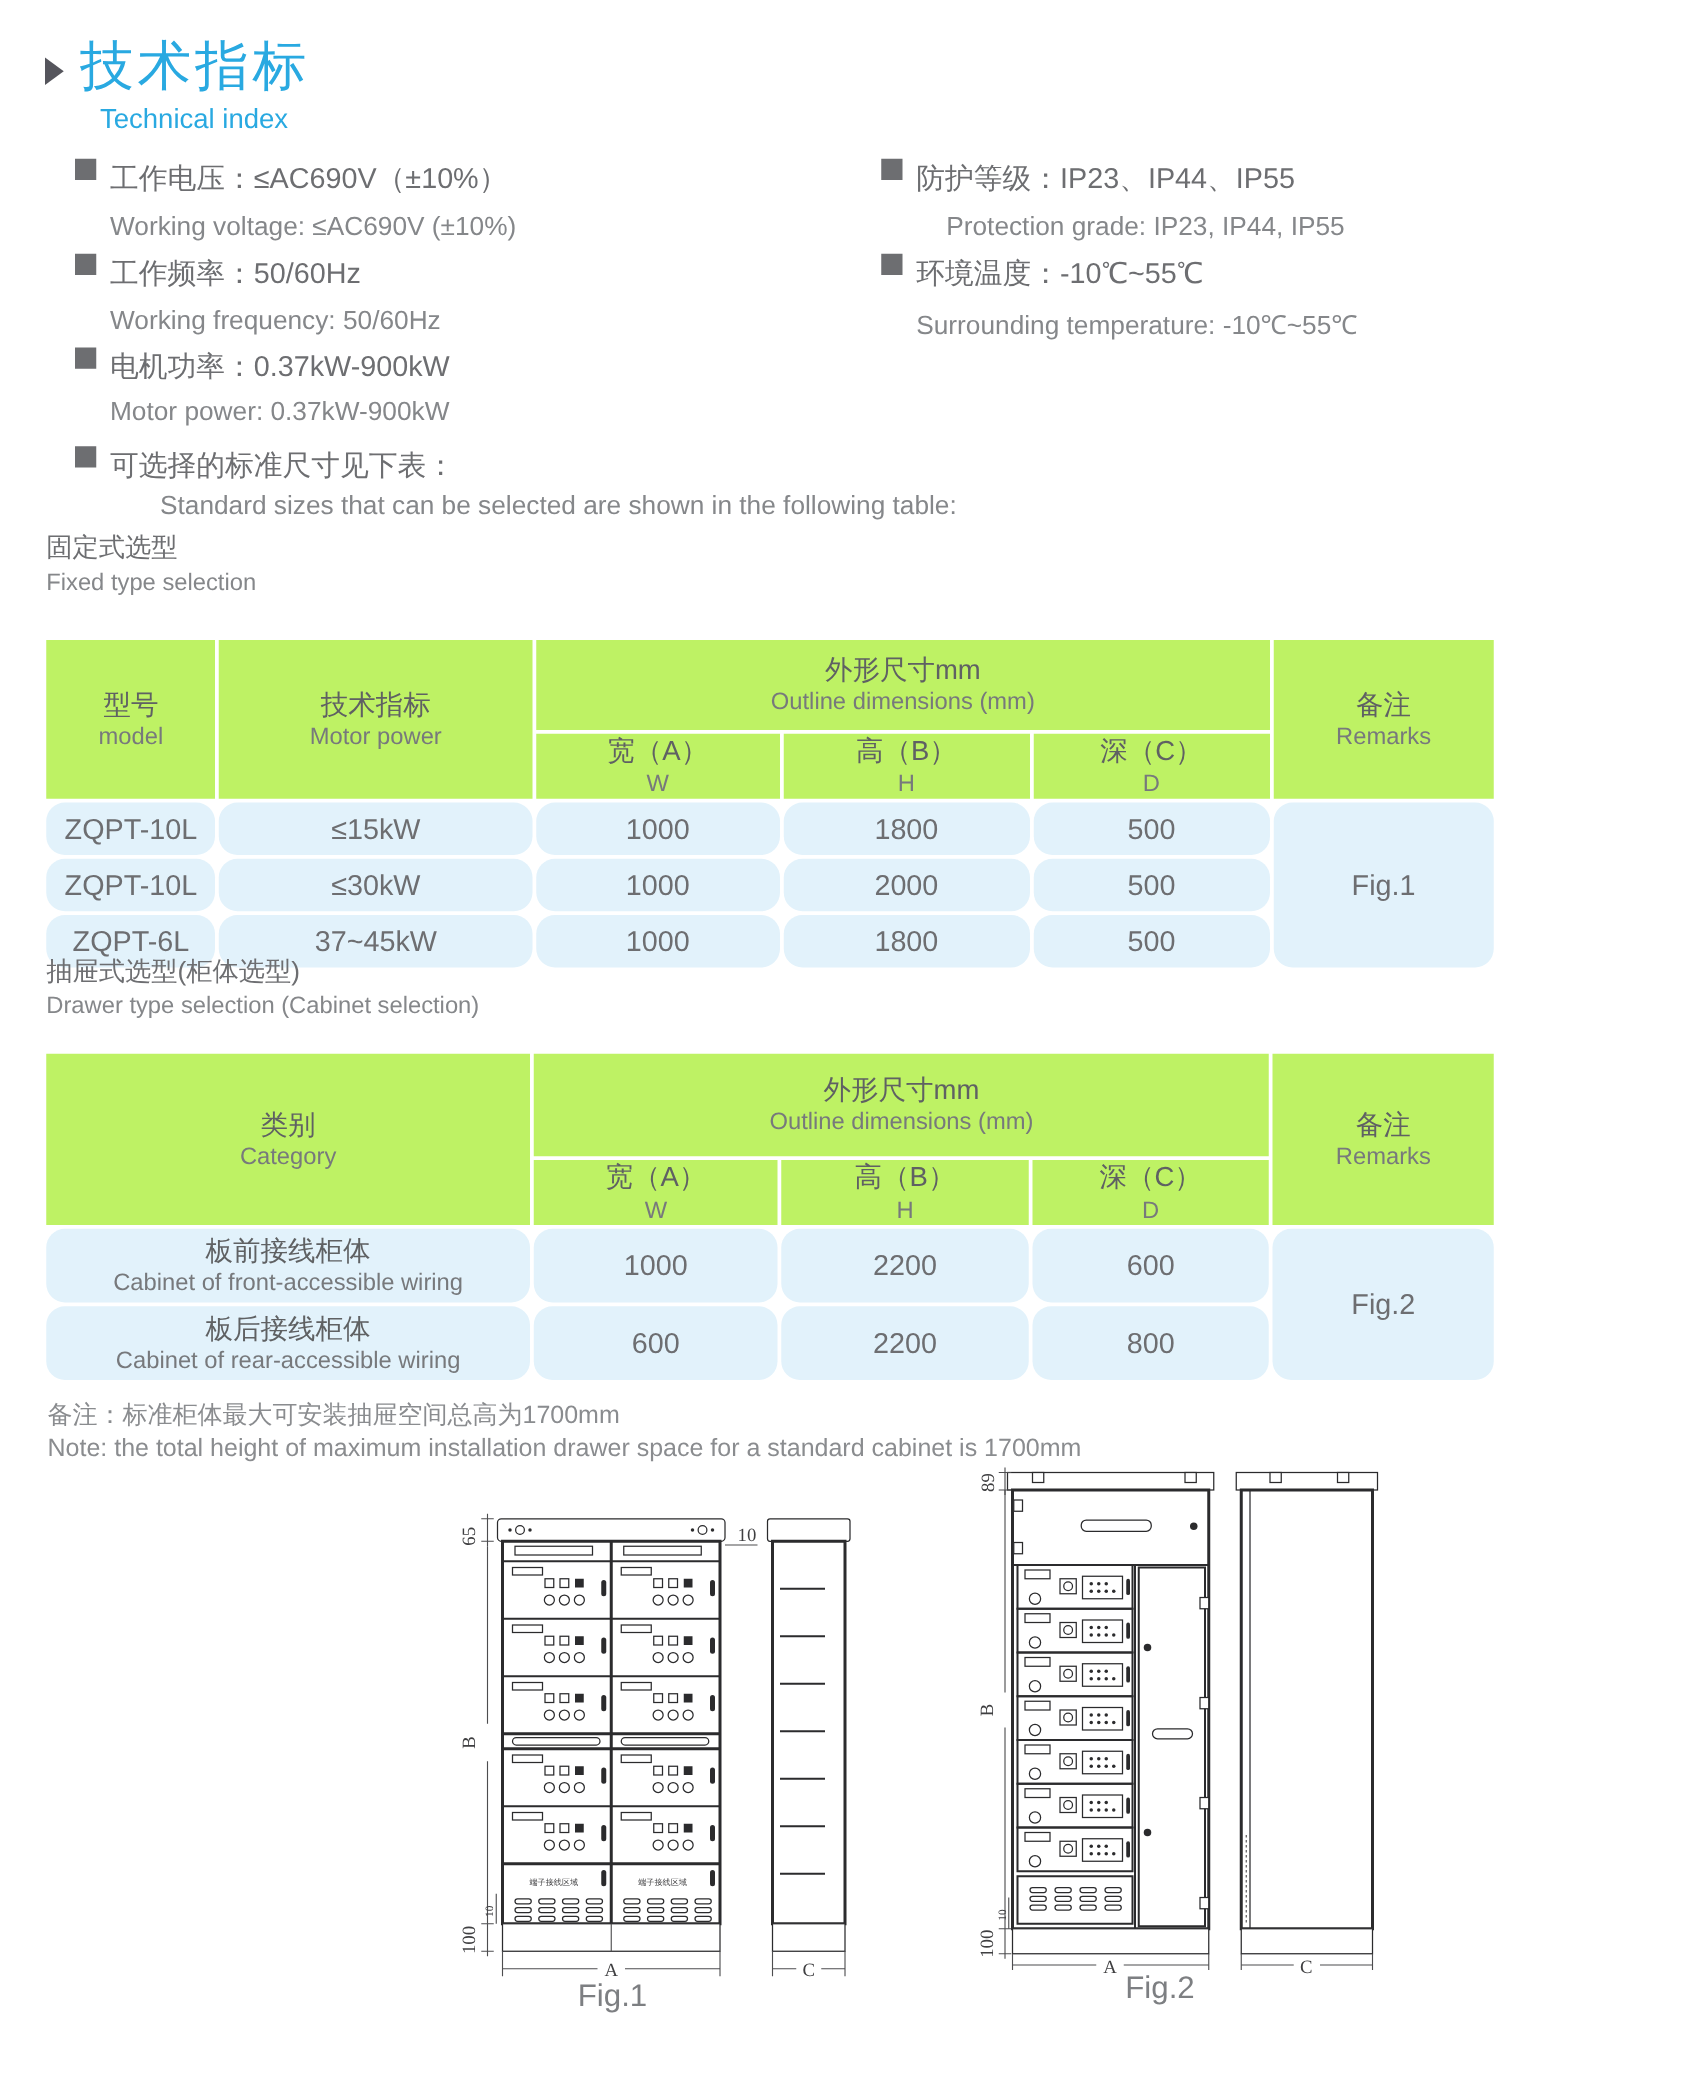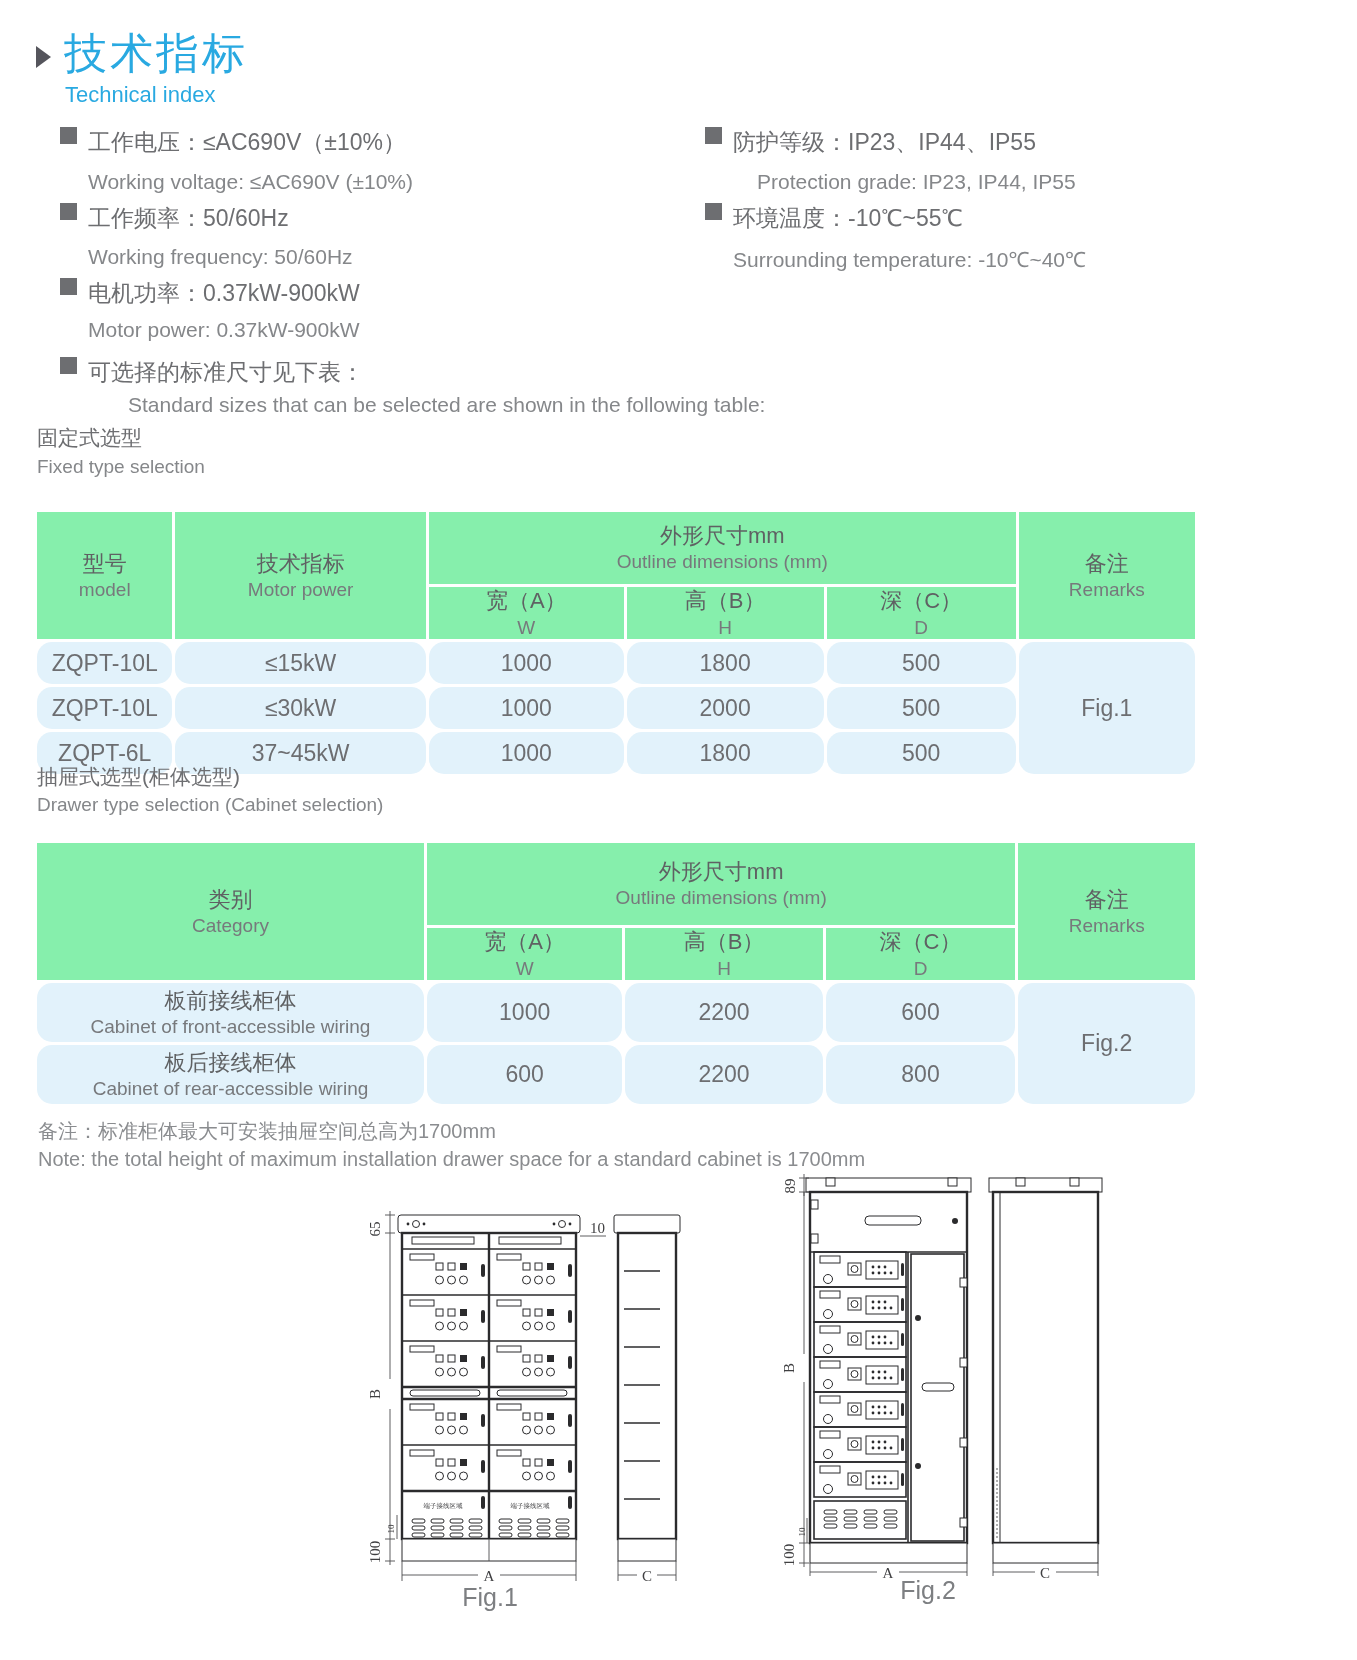--- a/index.html
+++ b/index.html
@@ -4,35 +4,35 @@
 <style>
   html,body{margin:0;padding:0;background:#ffffff;}
   .page{position:relative;width:1198px;height:1660px;background:#fff;
         font-family:"Liberation Sans",sans-serif;overflow:hidden;color:#6d6e71;}
 
   
   .hdr{position:absolute;left:36px;top:30px;}
   .tri{position:absolute;left:0;top:16px;width:0;height:0;
        border-left:15px solid #55555c;border-top:11px solid transparent;border-bottom:11px solid transparent;}
   .title-zh{margin-left:28px;font-size:43px;letter-spacing:3px;color:#29a9e1;line-height:1.1;}
-  .title-en{margin-left:29px;font-size:22px;color:#29a9e1;margin-top:5px;}
+  .title-en{margin-left:44px;font-size:22px;color:#29a9e1;margin-top:5px;}
 
   
   .sp-zh{position:absolute;display:flex;align-items:flex-start;gap:11px;font-size:23px;color:#6d6e71;white-space:nowrap;}
   .sq{width:17px;height:17px;background:#6d6e71;flex:none;}
   .sp-en{position:absolute;font-size:21px;color:#85878a;white-space:nowrap;}
 
   
   .sec-zh{position:absolute;font-size:21px;color:#6d6e71;}
   .sec-en{position:absolute;font-size:19px;color:#85878a;}
 
   
   table.spec-table{position:absolute;border-collapse:separate;border-spacing:3px;}
   table.spec-table td{padding:0;text-align:center;vertical-align:middle;}
-  td.hc{background:#86efac;}
+  td.hc{background:#bef264;}
   td.bc{background:#e2f2fb;border-radius:15px;}
   .czh{font-size:22px;color:#5f6163;line-height:1.3;}
   .cen{font-size:19px;color:#77797c;line-height:1.25;}
   .cval{font-size:23px;color:#6d6e71;}
   .cmodel{font-size:23px;color:#6d6e71;}
 
   
   .note-zh,.note-en{position:absolute;font-size:20px;color:#8a8c8f;white-space:nowrap;}
 
   
@@ -79,21 +79,21 @@
   <div class="sp-zh" style="left:705px;top:127px;">
     <span class="sq"></span>
     <span>防护等级：IP23、IP44、IP55</span>
   </div>
   <div class="sp-en" style="left:757px;top:170px;">Protection grade: IP23, IP44, IP55</div>
 
   <div class="sp-zh" style="left:705px;top:203px;">
     <span class="sq"></span>
     <span>环境温度：-10℃~55℃</span>
   </div>
-  <div class="sp-en" style="left:733px;top:245px;">Surrounding temperature: -10℃~40℃</div>
+  <div class="sp-en" style="left:733px;top:245px;">Surrounding temperature: -10℃~55℃</div>
 
   <div class="sp-zh" style="left:60px;top:357px;">
     <span class="sq"></span>
     <span>可选择的标准尺寸见下表：</span>
   </div>
   <div class="sp-en" style="left:88px;top:393px;margin-left:40px;">Standard sizes that can be selected are shown in the following table:</div>
 
   <div class="sec-zh" style="left:37px;top:424px;">固定式选型</div>
   <div class="sec-en" style="left:37px;top:456px;">Fixed type selection</div>
 

